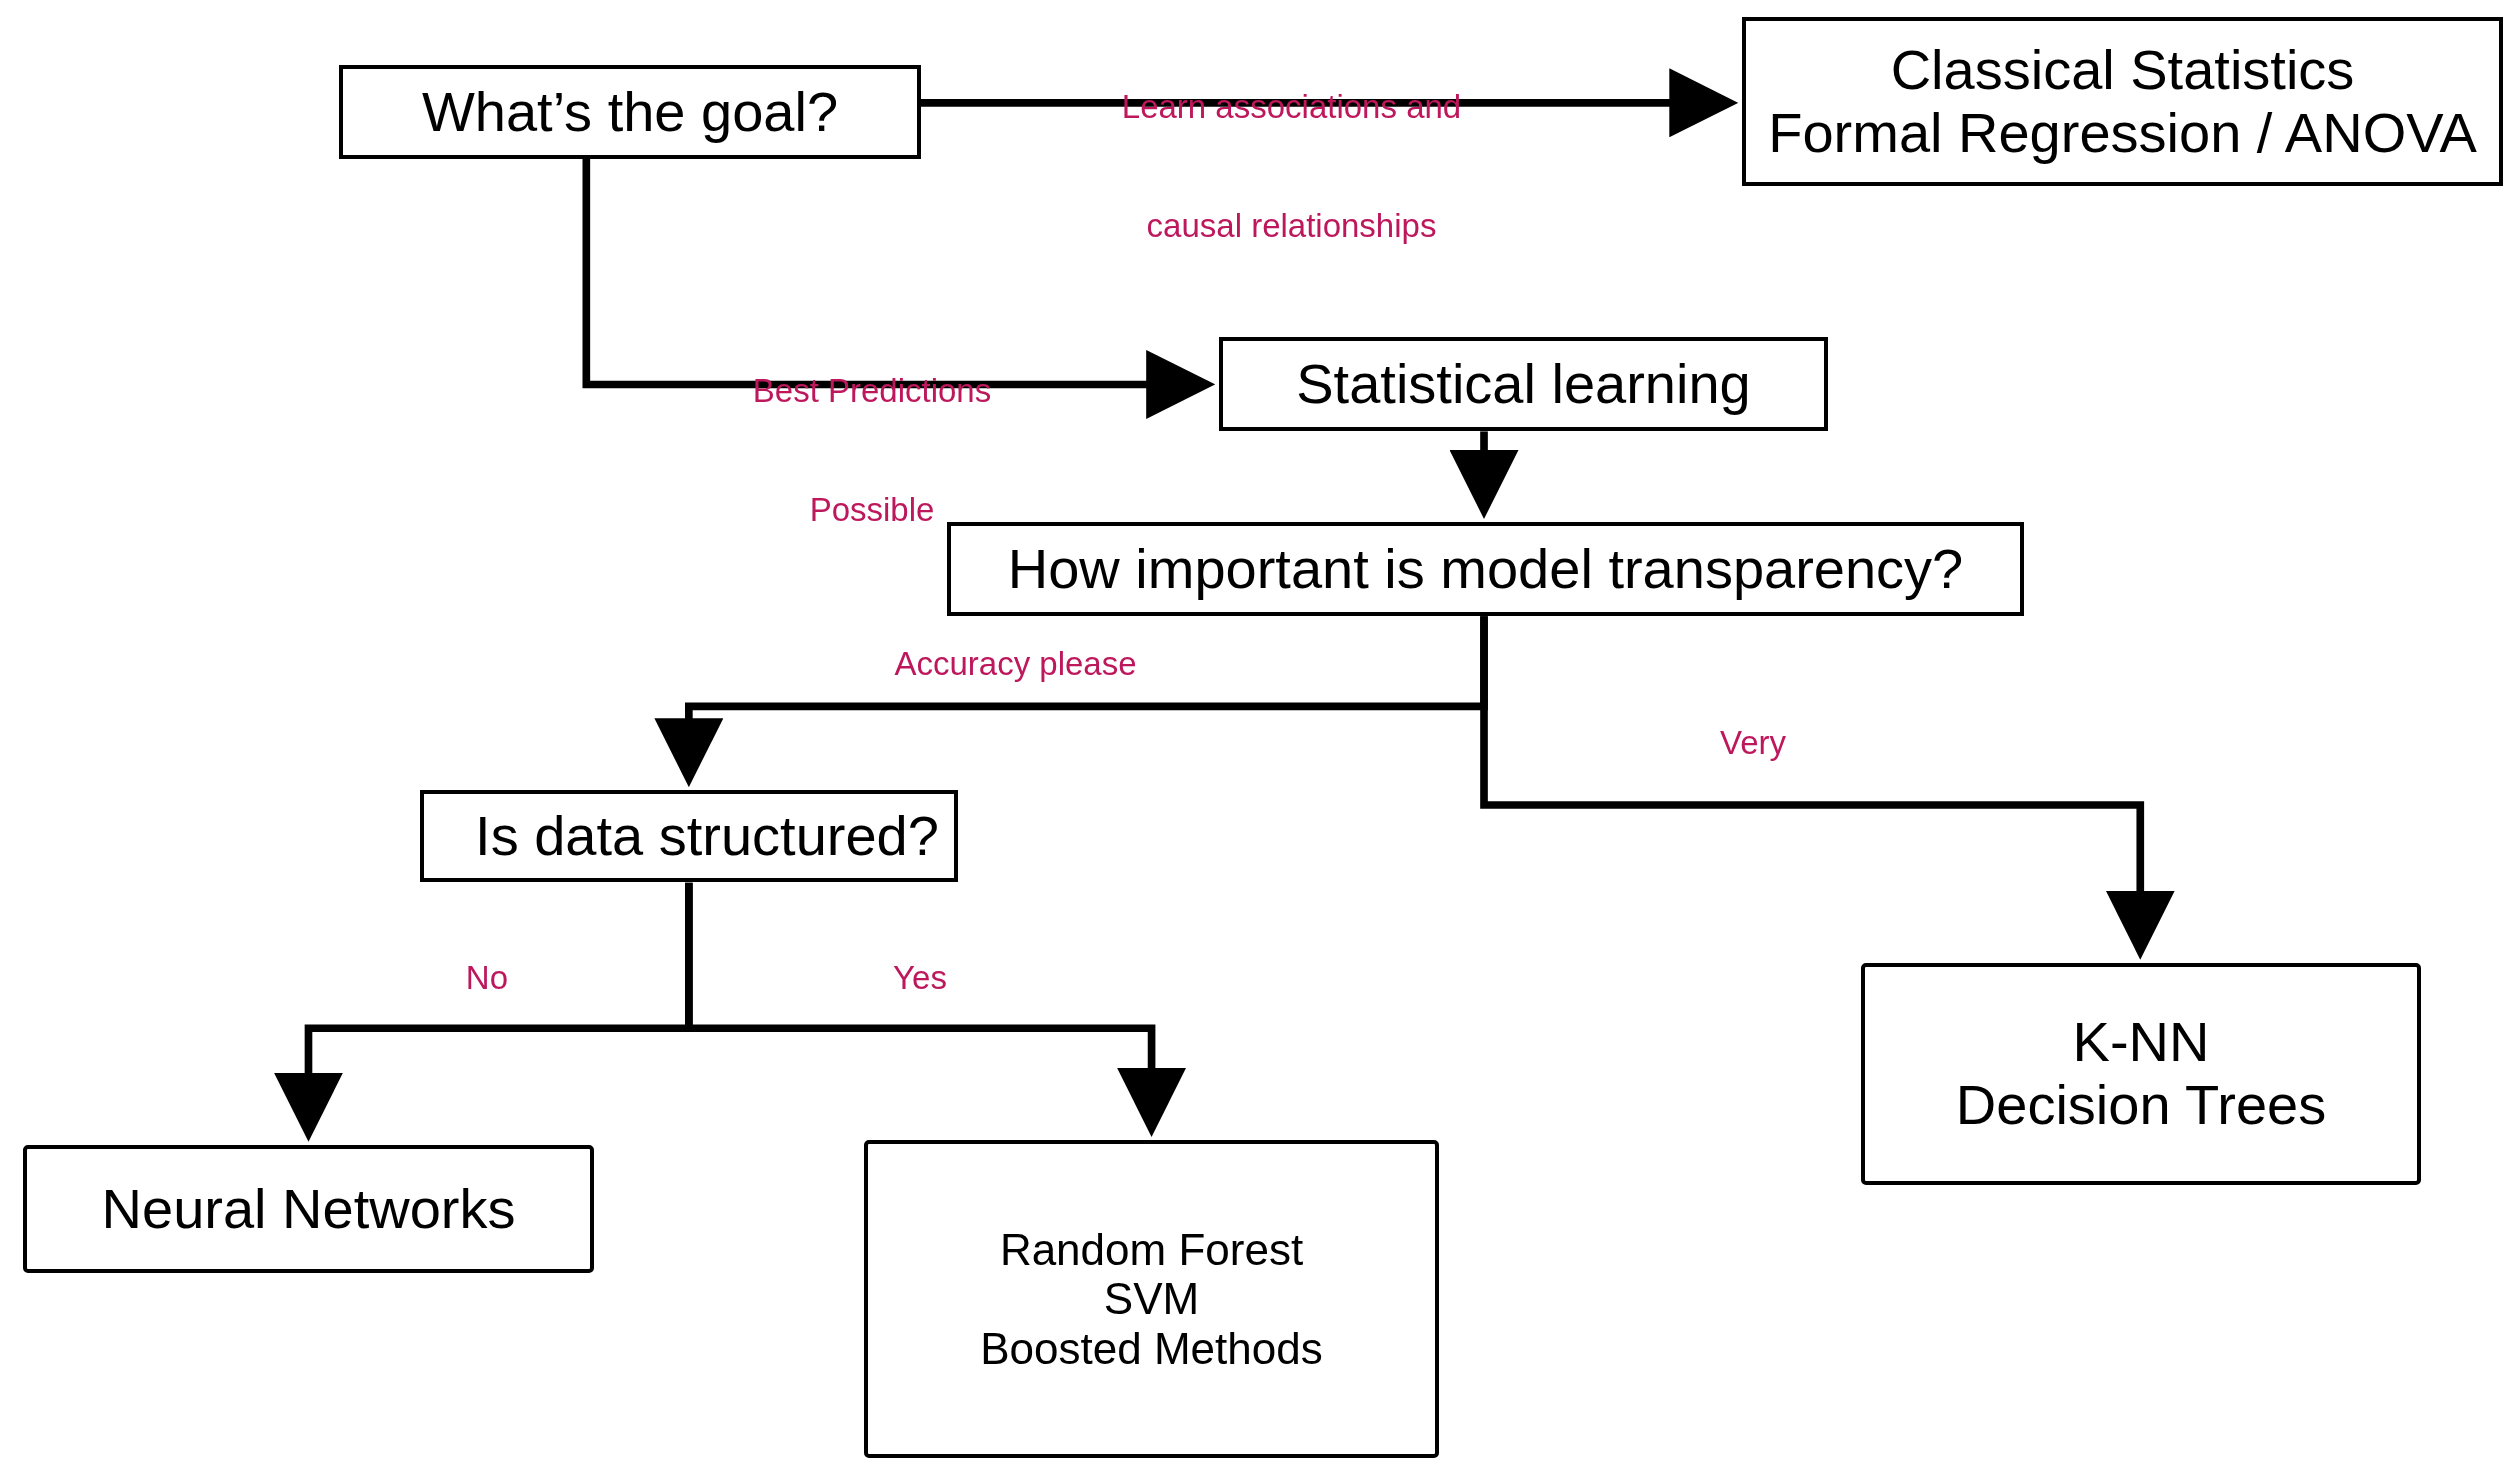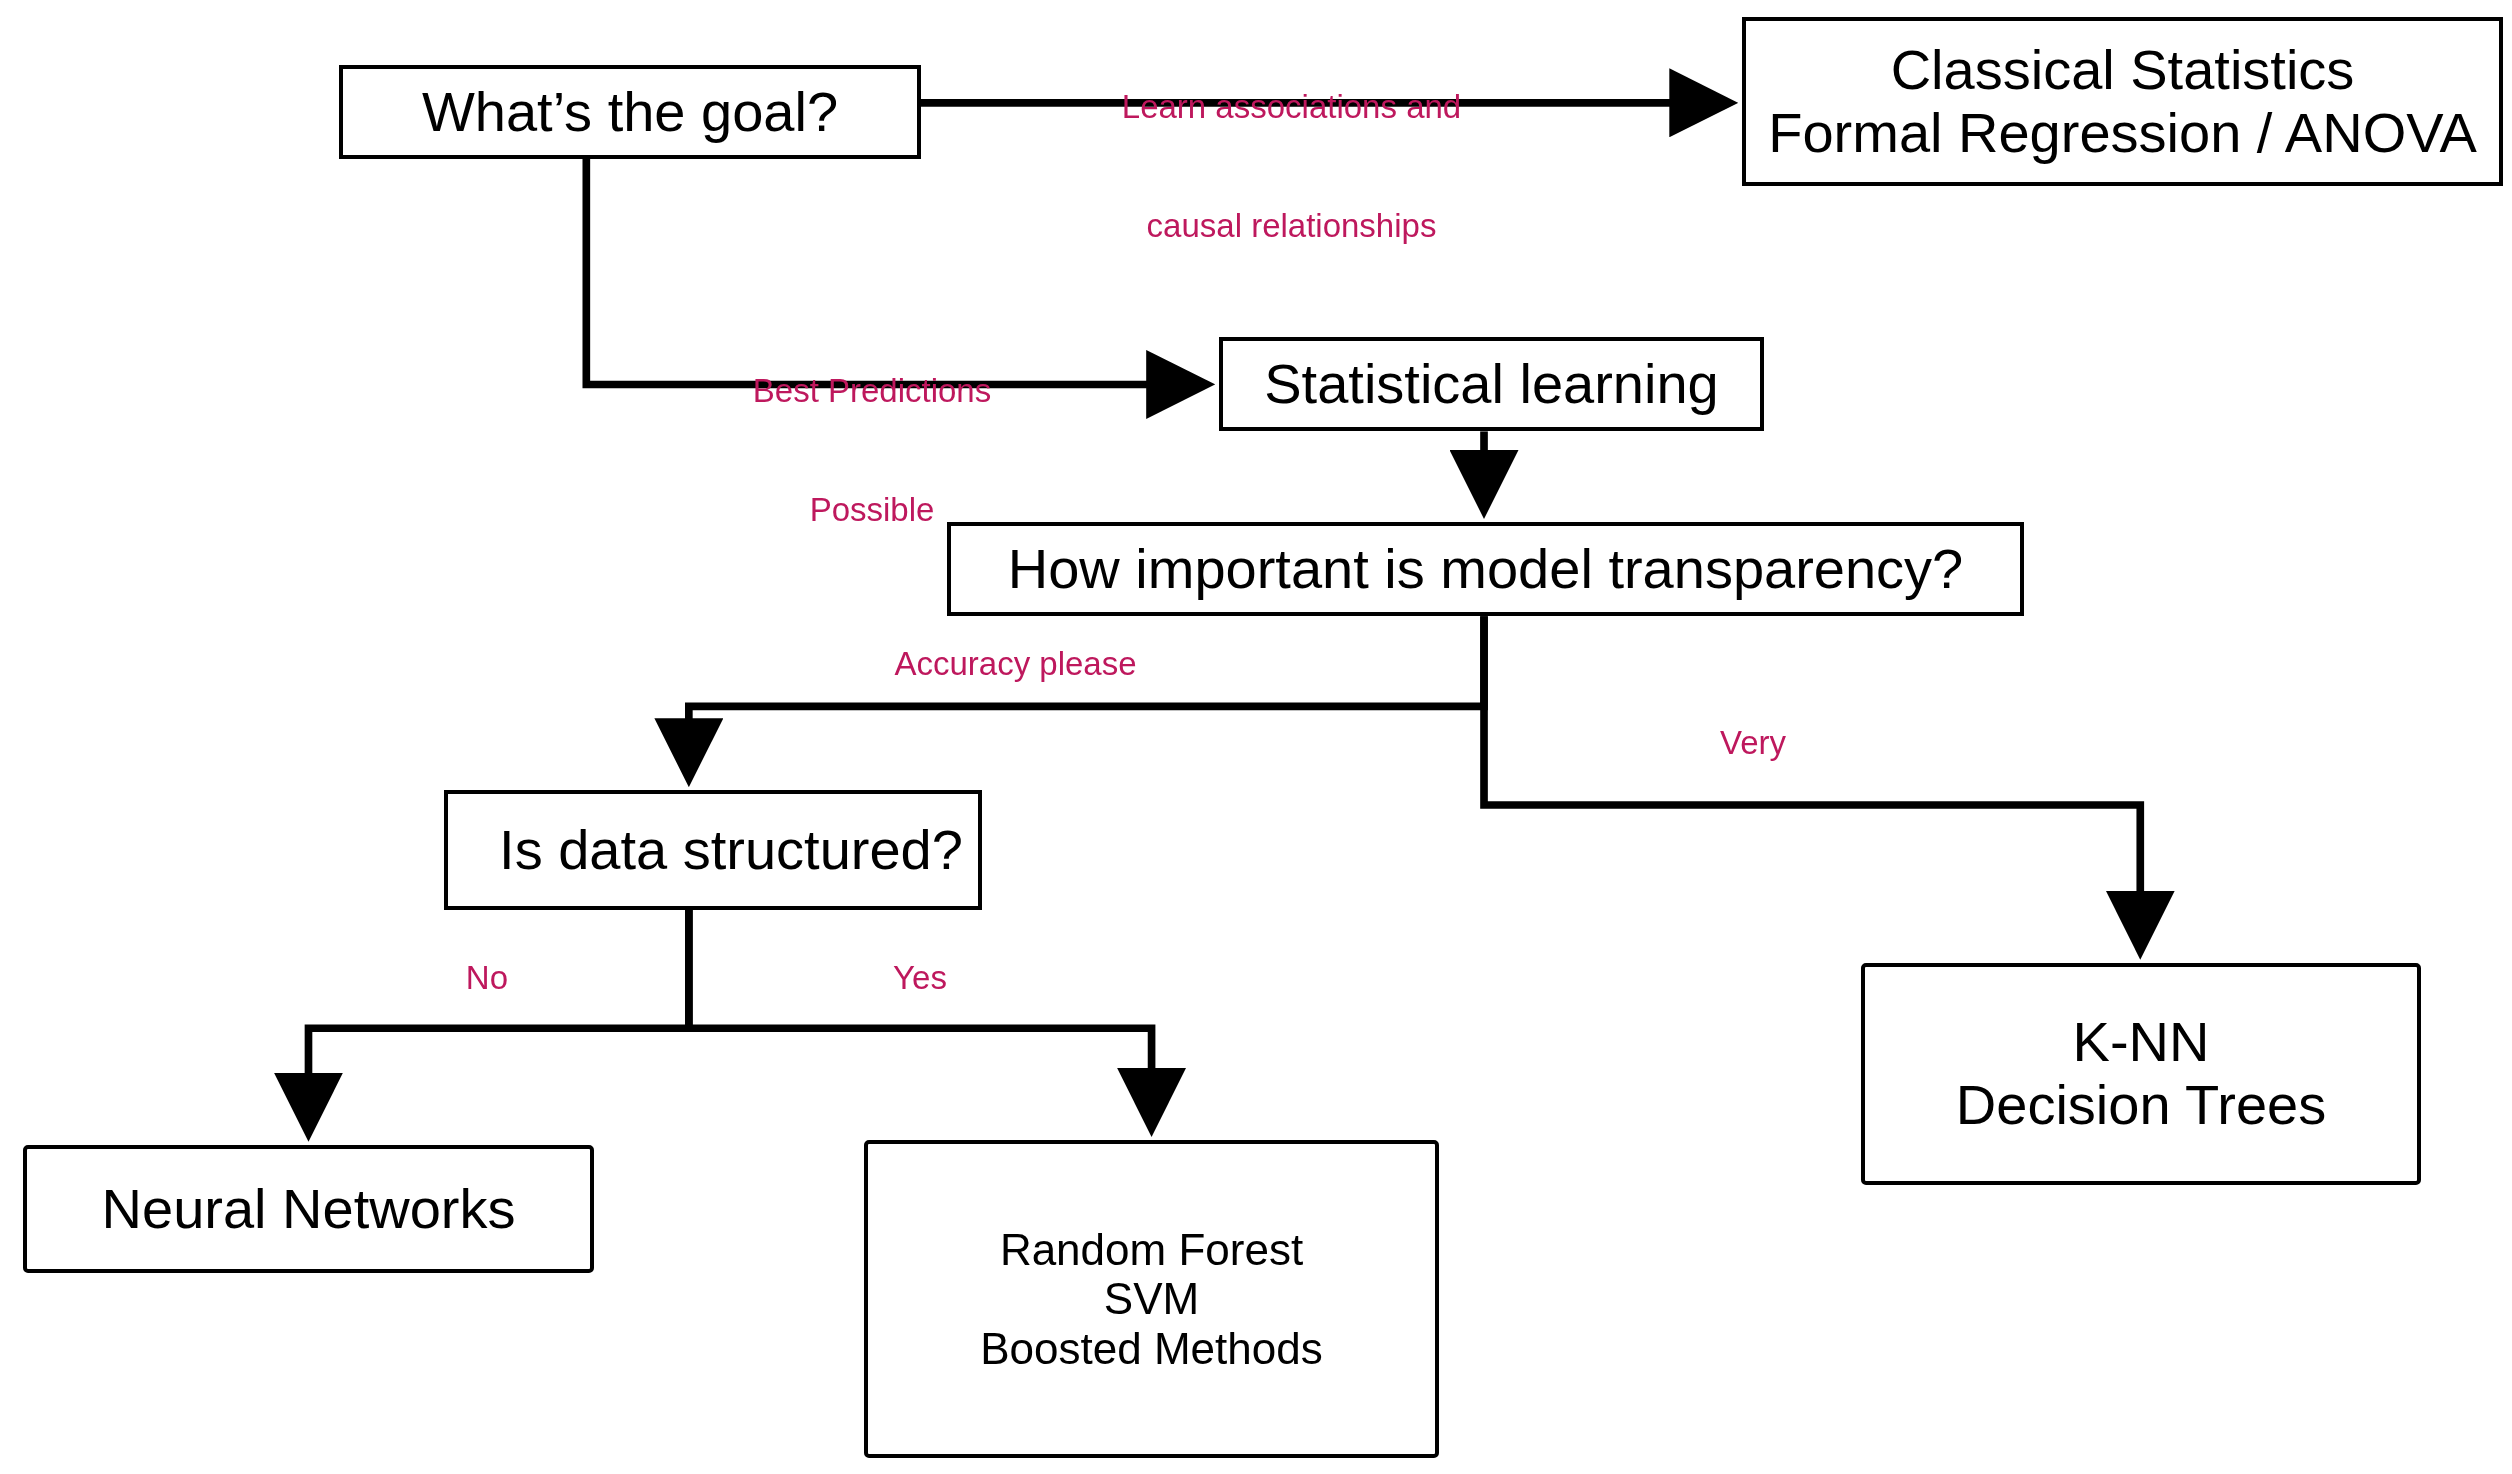--- a/index.html
+++ b/index.html
@@ -51,23 +51,23 @@
     line-height: 1.2;
     white-space: pre;
     color: #be185d;
     z-index: 3;
     background: transparent;
   }
 
   
   #node-goal        { left: 339px;  top: 65px;   width: 582px;  height: 94px;  font-size: 56px; }
   #node-classical   { left: 1742px; top: 17px;   width: 761px;  height: 169px; font-size: 56px; }
-  #node-statlearn   { left: 1219px; top: 337px;  width: 545px;  height: 94px;  font-size: 56px; }
+  #node-statlearn   { left: 1219px; top: 337px;  width: 609px;  height: 94px;  font-size: 56px; }
   #node-transparency{ left: 947px;  top: 522px;  width: 1077px; height: 94px;  font-size: 56px; }
-  #node-structured  { left: 444px;  top: 790px;  width: 538px;  height: 120px;  font-size: 56px; padding-left: 36px; }
+  #node-structured  { left: 420px;  top: 790px;  width: 538px;  height: 92px;  font-size: 56px; padding-left: 36px; }
   #node-knn         { left: 1861px; top: 963px; width: 560px;  height: 222px; font-size: 56px; }
   #node-neural      { left: 23px;   top: 1145px; width: 571px;  height: 128px; font-size: 56px; }
   #node-rf          { left: 864px;  top: 1140px; width: 575px;  height: 318px; font-size: 44px; }
 
   
   #lbl-learn      { left: 1023px; top: 7.7px;    width: 537px;  font-size: 33px; }
   #lbl-best       { left: 671px;  top: 292px;  width: 402px;  font-size: 33px; }
   #lbl-accuracy   { left: 843px;  top: 644px;  width: 345px;  font-size: 33px; }
   #lbl-very       { left: 1667px; top: 723px;  width: 172px;  font-size: 33px; }
   #lbl-no         { left: 374px;  top: 958px; width: 134px;  font-size: 33px; text-align: right; }

